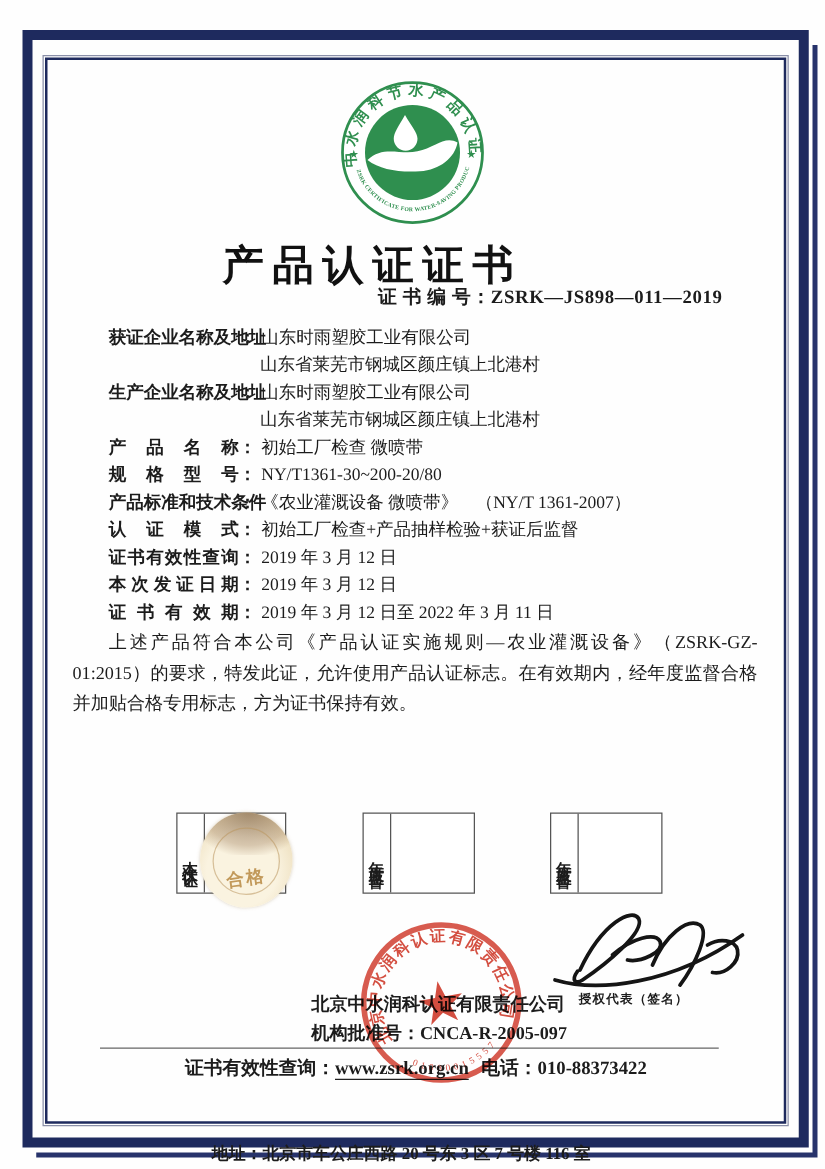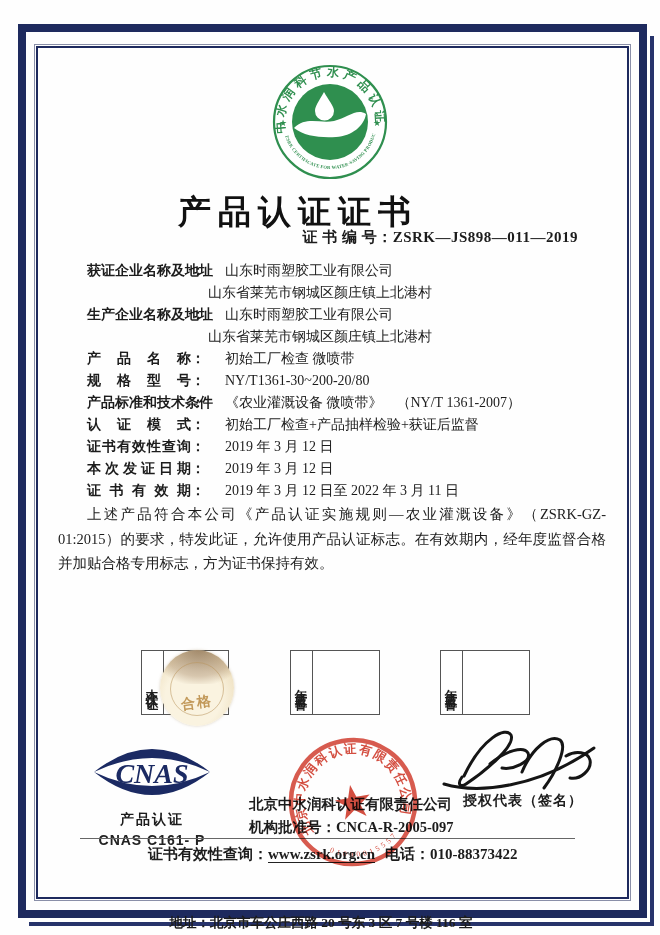--- a/index.html
+++ b/index.html
@@ -23,21 +23,21 @@
     font-family:"Liberation Sans","DejaVu Sans",sans-serif;
     font-size:33px; font-weight:bold; letter-spacing:7px; color:#111; }
 
   .certno { right:82px; top:228px; font-size:15px; font-weight:bold; letter-spacing:.5px; }
 
   
   .fields { left:87px; top:260px; width:520px; font-size:14px; line-height:22px; }
   .frow { white-space:nowrap; }
   .flabel { display:inline-block; width:104px; text-align:justify; text-align-last:justify; font-weight:bold; }
   .fcolon { font-weight:bold; }
-  .fval { padding-left:20px;margin-top:28px; }
+  .fval { padding-left:4px;margin-top:28px; }
   .fcont { padding-left:121px; }
 
   .decl { left:58px; top:502px; width:548px; font-size:14.5px; line-height:24.5px;
     text-indent:2em; text-align:justify; }
 
   
   .stampbox { top:650px; height:65px; border:1.5px solid #555; background:#fff; display:flex; }
   .box1 { left:141px; width:88px; }
   .box2 { left:290px; width:90px; }
   .box3 { left:440px; width:90px; }
@@ -58,21 +58,21 @@
   .cnas { left:92px; top:740px; width:120px; text-align:center; }
   .cnas-sub1 { font-size:14px; font-weight:bold; margin-top:3px; letter-spacing:2px; }
   .cnas-sub2 { font-family:"Liberation Sans","DejaVu Sans",sans-serif; font-size:14px;
     font-weight:bold; letter-spacing:1px; margin-top:3px; color:#222; }
 
   .issuer { left:249px; top:793px; font-size:14.5px; font-weight:bold; line-height:23px; }
 
   .seal { left:283px; top:732px; width:140px; height:140px; mix-blend-mode:multiply; opacity:.9; z-index:4; }
 
   .sig { left:438px; top:722px; width:170px; height:72px; }
-  .sig-cap { left:463px; top:792px; font-size:14px; font-weight:bold; letter-spacing:1px; }
+  .sig-cap { left:463px; top:792px; font-size:10px; font-weight:bold; letter-spacing:1px; }
 
   .rule { left:80px; top:838px; width:495px; border-top:1.2px solid #666; }
   .fline1 { left:0; top:845px; width:660px; font-size:15px; font-weight:bold; }
   .fq { position:absolute; left:148px; white-space:nowrap; }
   .fsite { border-bottom:1.5px solid #222; font-family:Liberation Serif, serif; }
   .fphone { position:absolute; left:385px; white-space:nowrap; }
   .fline2 { left:36px; top:874px; width:570px; text-align:center; font-size:13.5px; font-weight:bold;margin-top:40px; }
 
   svg text { font-family:"Liberation Serif","DejaVu Serif",serif; }
 </style>
@@ -149,29 +149,20 @@
   <div class="abs sticker">
     <span>合格</span>
   </div>
   <div class="abs stampbox box2">
     <div class="strip">年度监督</div>
   </div>
   <div class="abs stampbox box3">
     <div class="strip">年度监督</div>
   </div>
 
-  <div class="abs cnas">
-    <svg width="120" height="64" viewBox="0 0 120 64">
-      <path d="M2,32 Q60,-14 118,32 Q60,4 2,32 Z" fill="#1b2a63"></path>
-      <path d="M2,32 Q60,78 118,32 Q60,60 2,32 Z" fill="#1b2a63"></path>
-      <text x="60" y="43" text-anchor="middle" font-size="28" font-weight="bold" font-style="italic" font-family="Liberation Sans, DejaVu Sans, sans-serif" fill="#1b2a63">CNAS</text>
-    </svg>
-    <div class="cnas-sub1">产品认证</div>
-    <div class="cnas-sub2">CNAS C161- P</div>
-  </div>
 
   <div class="abs issuer">
     <div>北京中水润科认证有限责任公司</div>
     <div>机构批准号：CNCA-R-2005-097</div>
   </div>
 
   <svg class="abs seal" viewBox="0 0 140 140">
     <g transform="rotate(-10 70 70)">
       <circle cx="70" cy="70" r="62" fill="none" stroke="#d03a2b" stroke-width="4.5" opacity=".92"></circle>
       <text x="70" y="86" font-size="46" text-anchor="middle" fill="#d03a2b">★</text>

